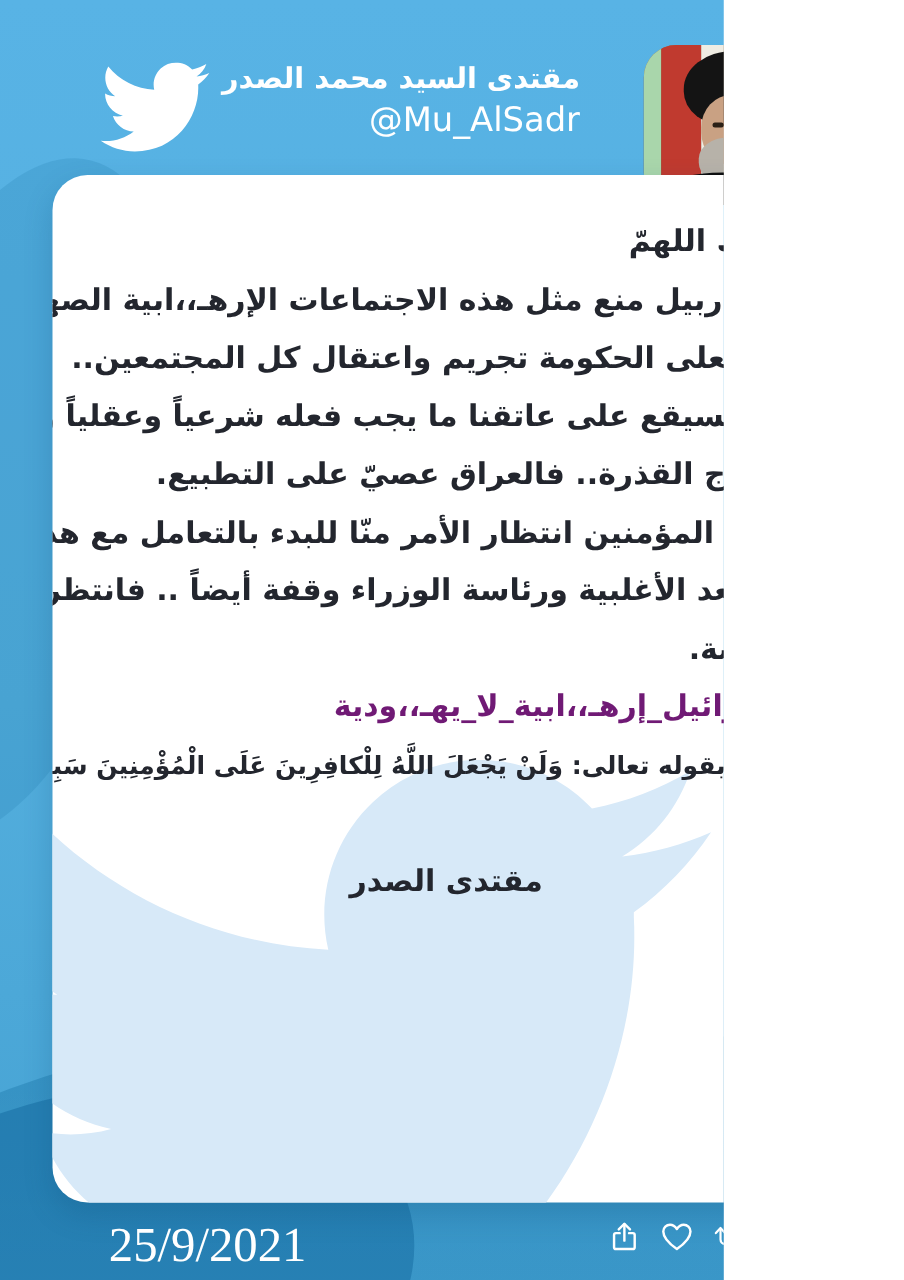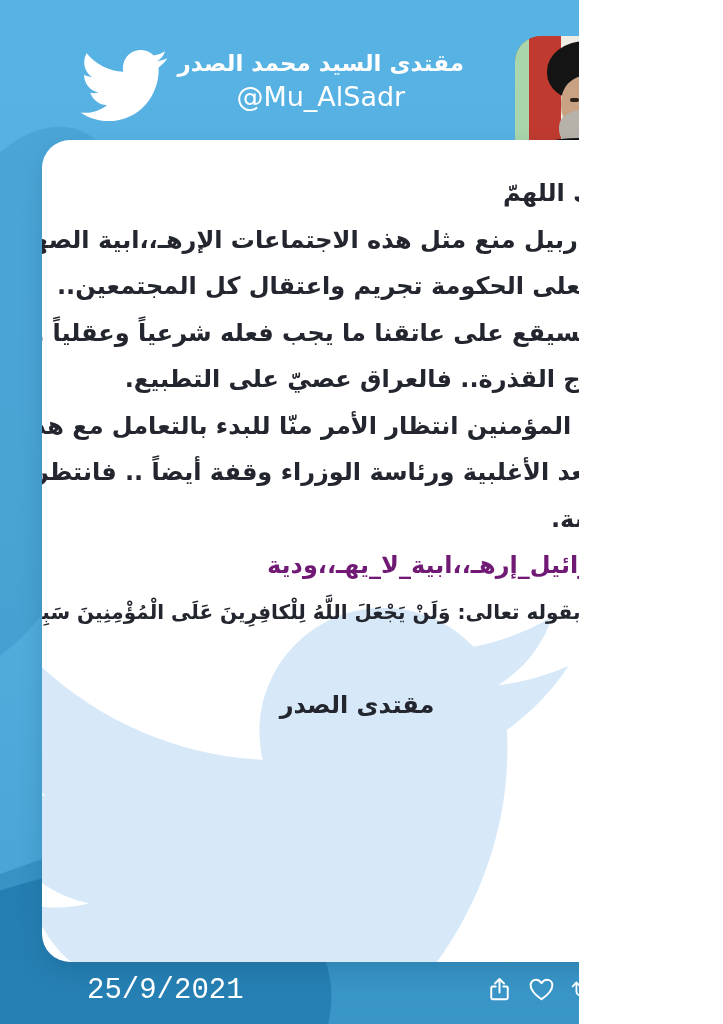--- a/index.html
+++ b/index.html
@@ -19,21 +19,21 @@
     background:rgba(8,92,148,.38); }
   .swoosh-c { width:250px; height:560px; left:-120px; top:120px; transform:rotate(14deg);
     background:rgba(28,122,172,.20); }
 
   
   .header { position:absolute; left:0; top:0; width:723px; height:140px; }
   .tw-logo { position:absolute; left:80px; top:50px; width:88px; height:72px; }
   .tw-logo svg { width:100%; height:100%; }
   .id-block { position:absolute; right:259px; top:48px; text-align:right; color:#ffffff; direction:rtl; }
   .display-name { font-size:23px; font-weight:bold; letter-spacing:0; line-height:30px; }
-  .handle { direction:ltr; font-size:27px; line-height:34px; margin-top:2px;text-align:center; }
+  .handle { direction:ltr; font-size:27px; line-height:34px; margin-top:2px; }
 
   
   .avatar { position:absolute; left:515px; top:36px; width:124px; height:128px;
     border-radius:26px; overflow:hidden; background:linear-gradient(180deg,#93744f 0%,#6f5136 100%); }
   .av { position:absolute; }
   .av-flag-green { left:0; top:0; width:14px; height:128px; background:#a9d6ab; }
   .av-flag-red   { left:14px; top:0; width:32px; height:128px; background:#c03a2f; }
   .av-flag-white { left:46px; top:0; width:30px; height:128px; background:#efece3; }
   .av-emblem { left:51px; top:80px; width:20px; height:30px; border:3px solid #3e7d3e;
     border-radius:40% 60% 50% 50%; transform:rotate(14deg); border-top-color:transparent; }
@@ -56,22 +56,22 @@
 
   .tweet-text { position:absolute; right:0; top:0; width:630px; padding:30px 27px 0 27px;
     direction:rtl; text-align:right; color:#23262e; font-weight:bold; }
   .tweet-text p { font-size:24px; line-height:46.5px; white-space:nowrap; }
   .hashtag { color:#701a75; }
   .verse { font-size:20px !important; }
   .signature { text-align:center; margin-top:47px; font-size:23px; }
 
   
   .footer { position:absolute; left:0; top:962px; width:723px; height:62px; }
-  .date { position:absolute; left:87px; top:12px; color:#ffffff; font-size:29px;
-    font-family:Liberation Mono, monospace;text-align:center; }
+  .date { position:absolute; left:87px; top:12px; color:#ffffff; font-size:39px;
+    font-family:Liberation Serif, serif;text-align:center; }
   .actions { position:absolute; right:84px; top:14px; display:flex; gap:15px; direction:ltr; }
   .act { width:27px; height:27px; display:inline-block; cursor:pointer; }
   .act svg { width:100%; height:100%; stroke:#ffffff; stroke-width:2.6; fill:none;
     stroke-linecap:round; stroke-linejoin:round; }
 </style>
 </head>
 <body>
 
 <div class="screen">
 

